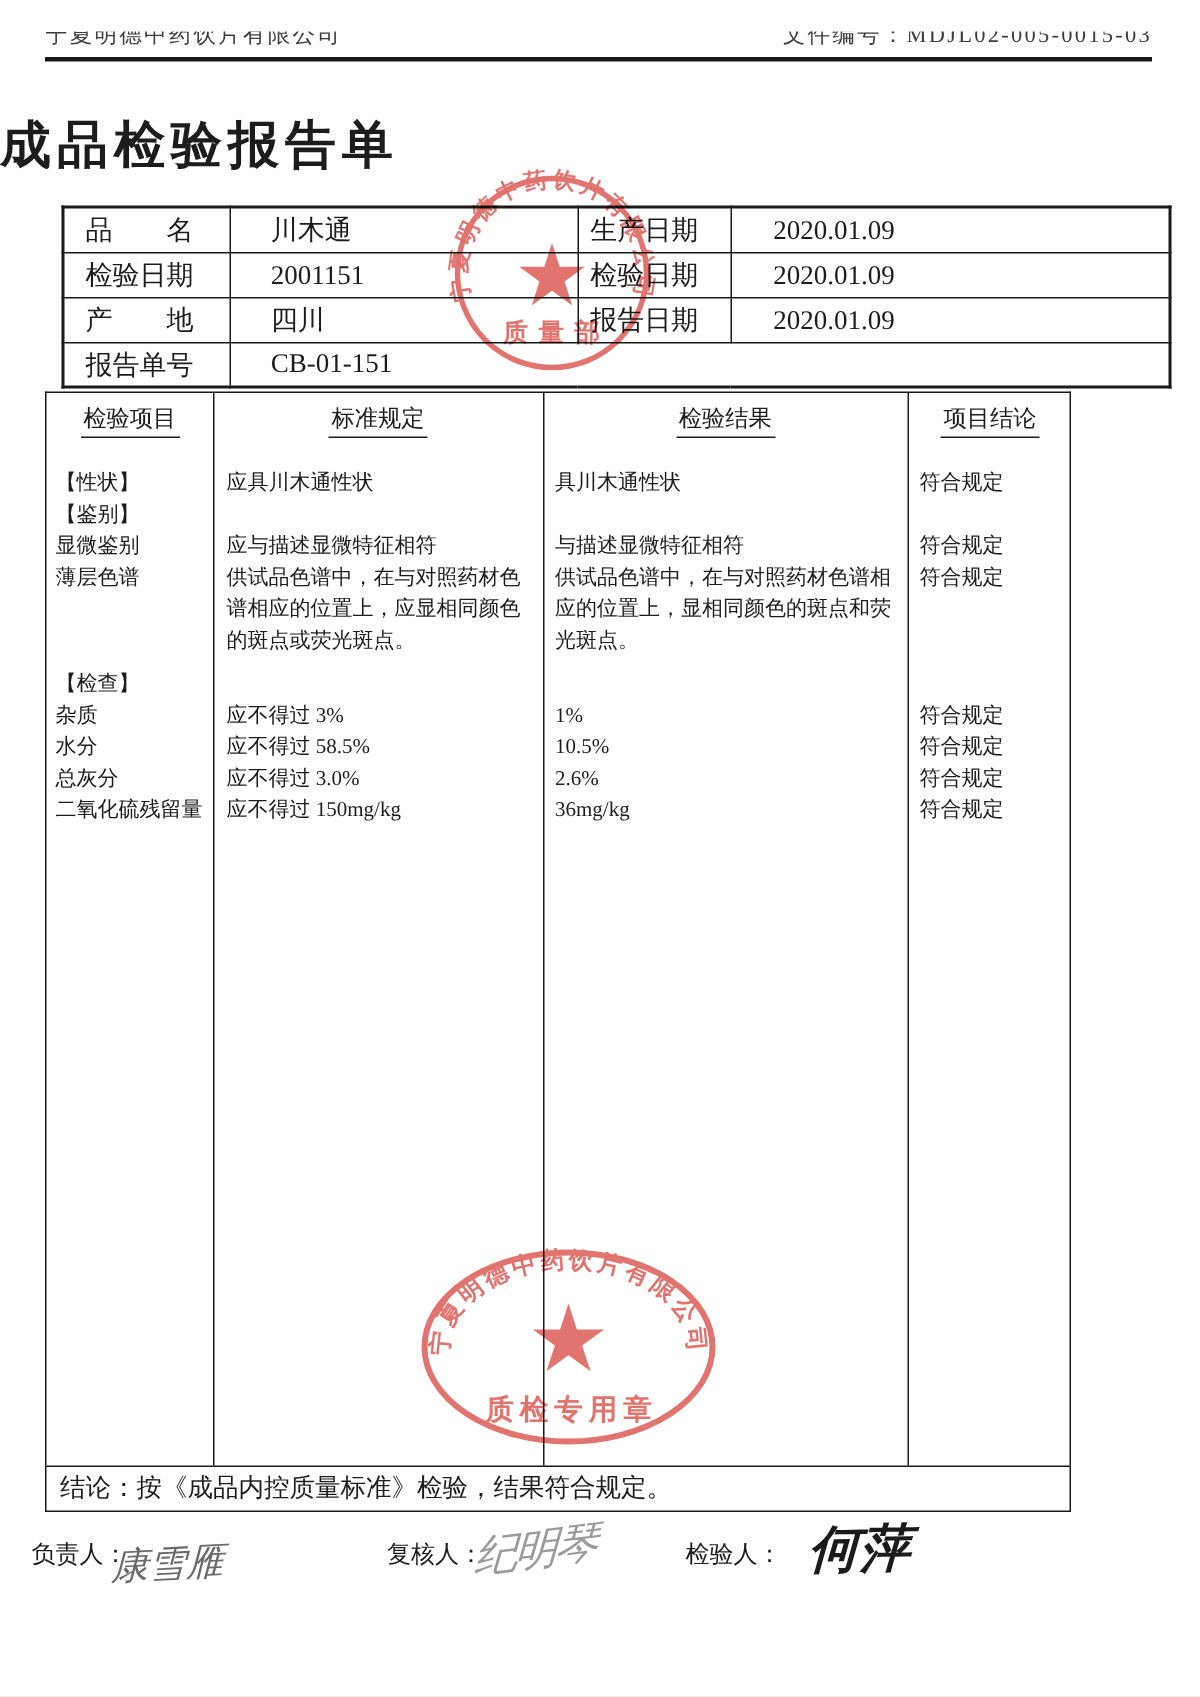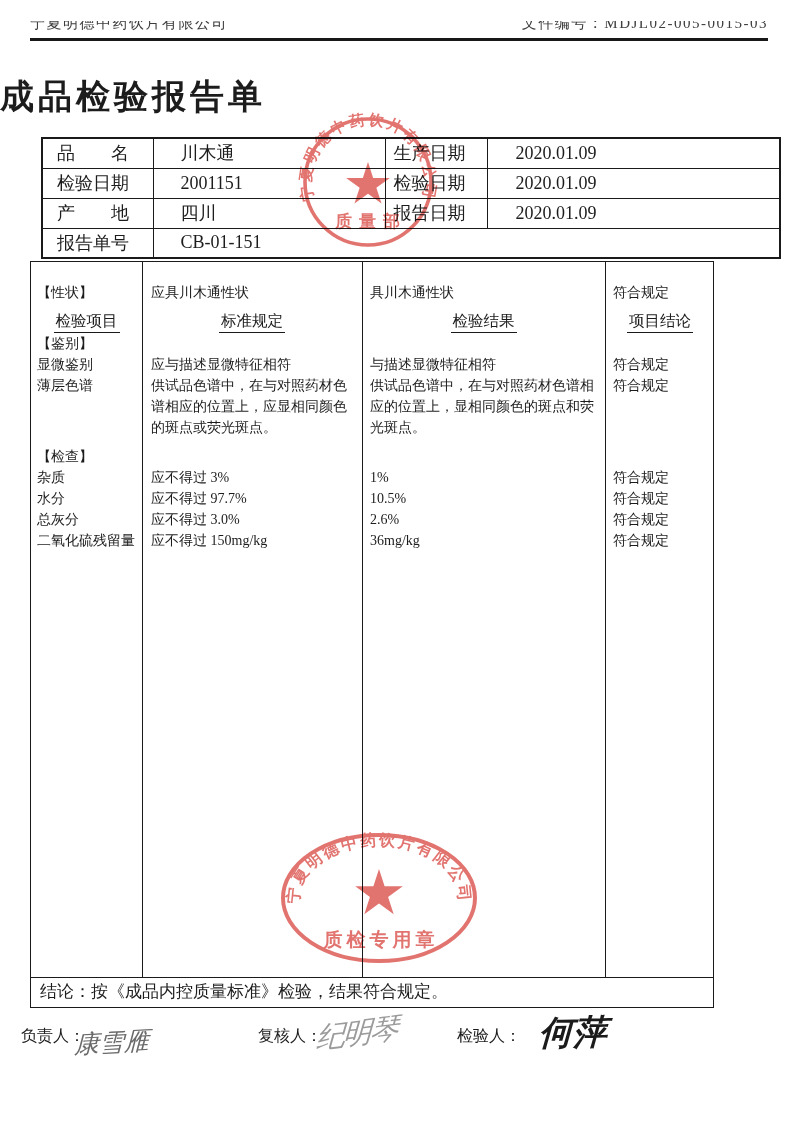--- a/index.html
+++ b/index.html
@@ -116,33 +116,33 @@
     <div class="vline vl2"></div>
     <div class="vline vl3"></div>
     <table class="main-table">
       <colgroup>
           <col style="width:111px">
           <col style="width:220px">
           <col style="width:243px">
           <col style="width:110px">
         </colgroup>
       <tbody>
-          <tr data-row="" data-row-index="0">
-          <td class="col-item">【性状】</td>
-          <td class="col-std">应具川木通性状</td>
-          <td class="col-res">具川木通性状</td>
-          <td class="col-concl">符合规定</td>
-        </tr>
-
-        <tr>
+          <tr>
         <td class="hd"><span>检验项目</span></td>
         <td class="hd"><span>标准规定</span></td>
         <td class="hd"><span>检验结果</span></td>
         <td class="hd"><span>项目结论</span></td>
       </tr>
+
+        <tr data-row="" data-row-index="0">
+          <td class="col-item">【性状】</td>
+          <td class="col-std">应具川木通性状</td>
+          <td class="col-res">具川木通性状</td>
+          <td class="col-concl">符合规定</td>
+        </tr>
 
         <tr data-row="" data-row-index="1">
           <td class="col-item">【鉴别】</td>
           <td class="col-std"></td>
           <td class="col-res"></td>
           <td class="col-concl"></td>
         </tr>
 
         <tr data-row="" data-row-index="2">
           <td class="col-item">显微鉴别</td>
@@ -171,21 +171,21 @@
 
         <tr data-row="" data-row-index="5">
           <td class="col-item">杂质</td>
           <td class="col-std">应不得过 3%</td>
           <td class="col-res">1%</td>
           <td class="col-concl">符合规定</td>
         </tr>
 
         <tr data-row="" data-row-index="6">
           <td class="col-item">水分</td>
-          <td class="col-std">应不得过 97.7%</td>
+          <td class="col-std">应不得过 58.5%</td>
           <td class="col-res">10.5%</td>
           <td class="col-concl">符合规定</td>
         </tr>
 
         <tr data-row="" data-row-index="7">
           <td class="col-item">总灰分</td>
           <td class="col-std">应不得过 3.0%</td>
           <td class="col-res">2.6%</td>
           <td class="col-concl">符合规定</td>
         </tr>

